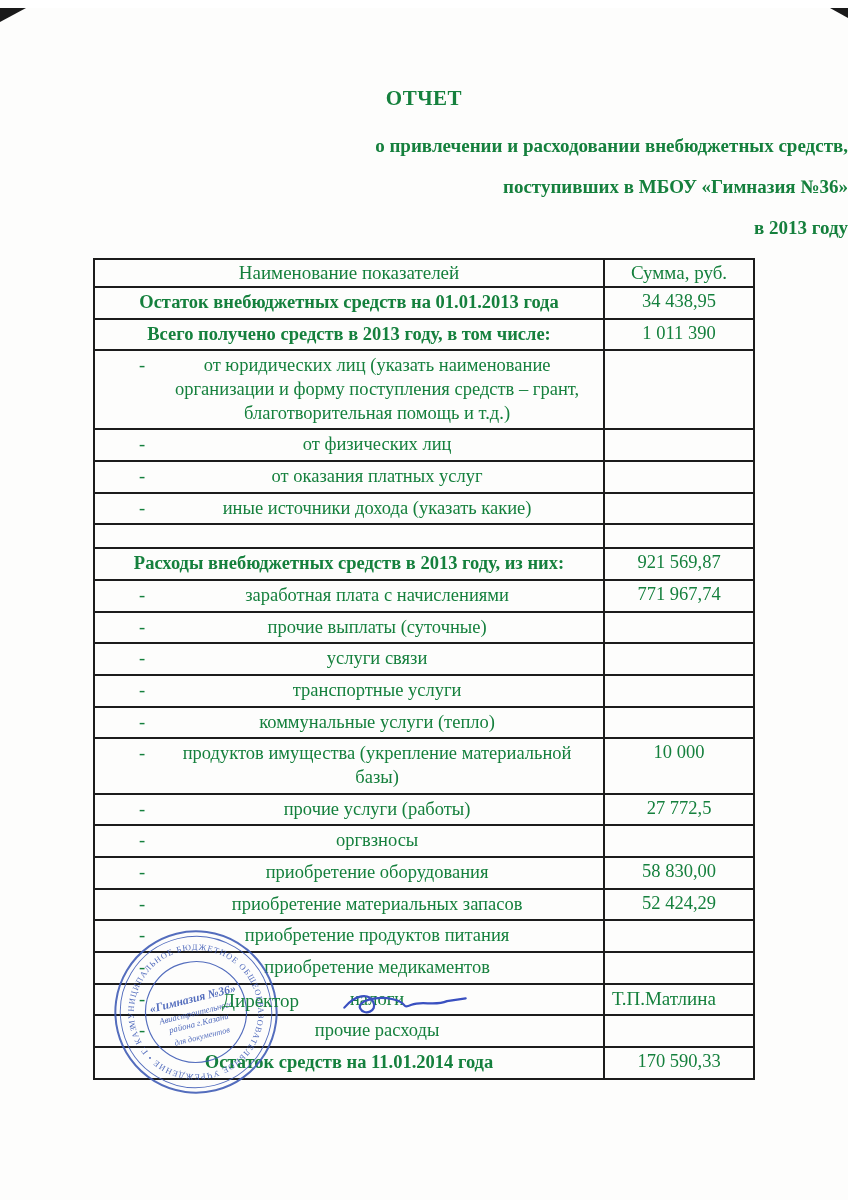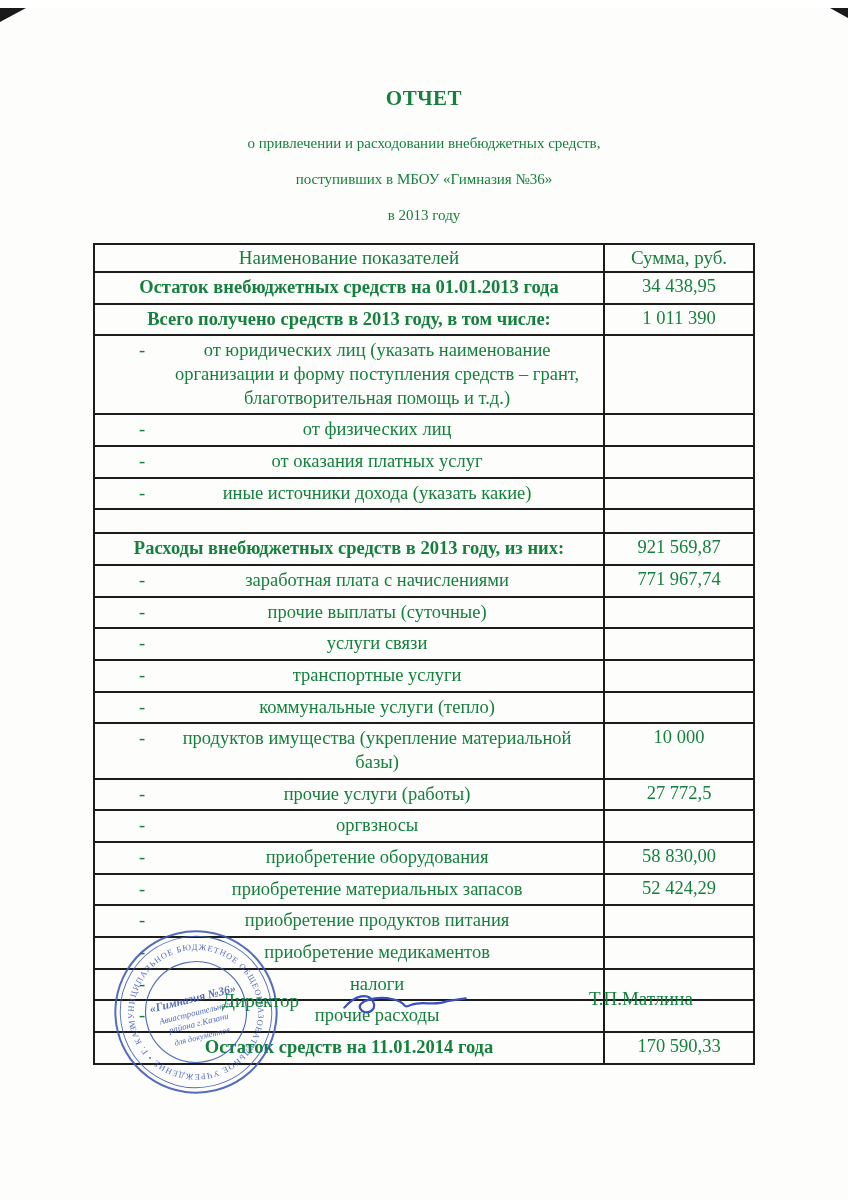--- a/index.html
+++ b/index.html
@@ -15,21 +15,21 @@
     overflow:hidden;
   }
 
   
   .artifact { position:absolute; background:#1a1a1a; }
   .artifact.tl { left:0; top:0; width:26px; height:14px; clip-path:polygon(0 0,100% 0,0 100%); }
   .artifact.tr { right:0; top:0; width:18px; height:10px; clip-path:polygon(0 0,100% 0,100% 100%); }
 
   .doc-header { text-align:center; padding-top:78px; }
   .doc-title { font-size:21px; font-weight:bold; letter-spacing:0.5px; margin-bottom:24px; }
-  .doc-sub { font-size:15px; font-weight:normal; margin-bottom:19px; }
+  .doc-sub { font-size:19px; font-weight:bold; margin-bottom:19px;text-align:right; }
 
   table.report {
     border-collapse:collapse;
     width:660px;
     margin:12px auto 0 auto;
     font-size:18.5px;
     table-layout:fixed;
     padding-left:36px;
   }
   table.report col.c1 { width:510px; }
@@ -56,21 +56,21 @@
 
   .footer { position:absolute; left:0; top:928px; width:848px; height:240px; }
 
   .stamp {
     position:absolute; left:112px; top:-8px;
     width:168px; height:168px;
     transform:rotate(-14deg);
     opacity:0.88;
   }
   .director-label { position:absolute; left:222px; top:54px; font-size:19px; }
-  .director-name  { position:absolute; left:589px; top:52px; font-size:19px; }
+  .director-name  { position:absolute; left:612px; top:52px; font-size:19px; }
   .signature { position:absolute; left:335px; top:44px; width:140px; height:45px; }
 </style>
 </head>
 <body>
 
 <div class="page">
 
   <div class="artifact tl"></div>
   <div class="artifact tr"></div>
 

